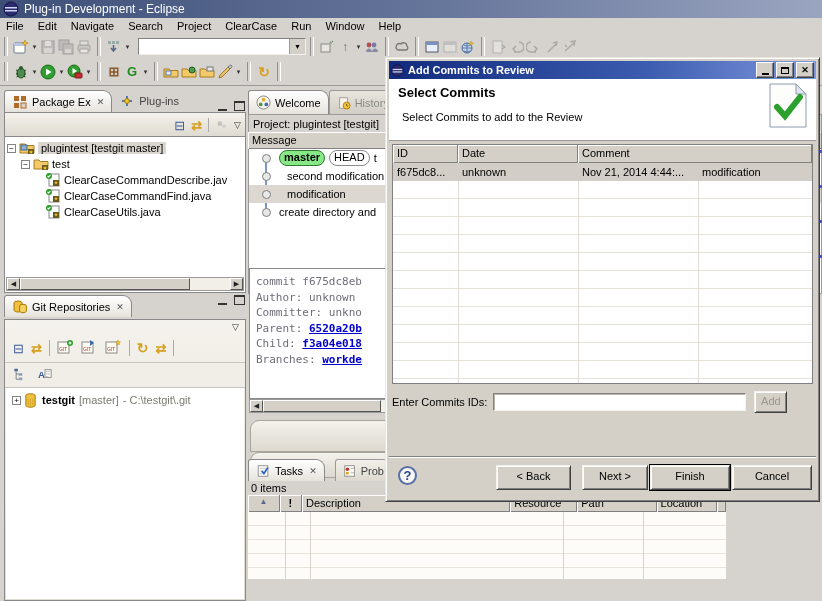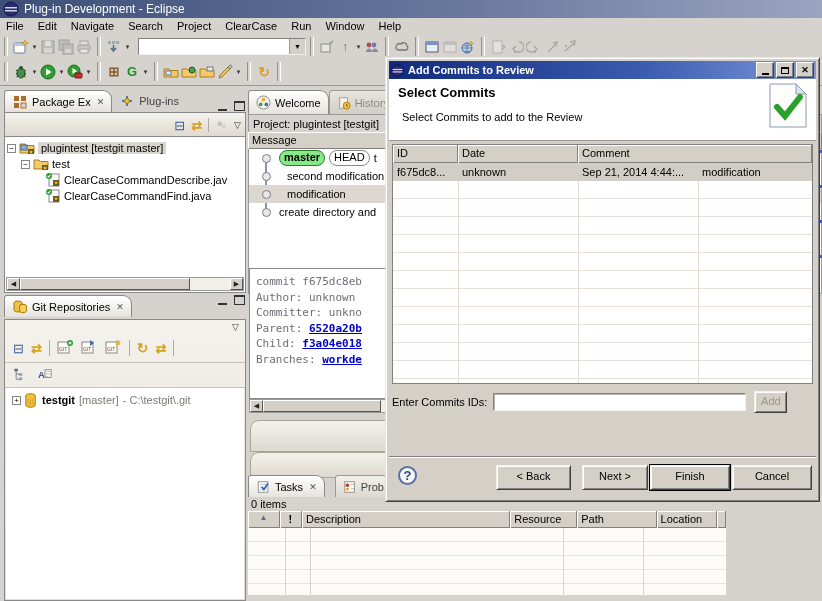--- a/index.html
+++ b/index.html
@@ -359,20 +359,30 @@
       </div>
       <div class="trow16" style="padding-left:40px">
         <svg class="i16" viewBox="0 0 16 16">
           <rect x="4" y="2" width="10" height="12" fill="#fff" stroke="#888"></rect>
             <rect x="8" y="8" width="6" height="6" fill="#6a5a20"></rect>
             <path d="M11 9l.5 1 1.2.2-.9.8.2 1.2-1-.6-1 .6.2-1.2-.9-.8 1.2-.2z" fill="#f4c430"></path>
             <circle cx="4" cy="4" r="3" fill="#2fa02f"></circle>
             <path d="M2.6 4l1 1 1.8-2" stroke="#fff" fill="none" stroke-width="1.1"></path>
           </svg>
         <span style="margin-left:3px">ClearCaseCommandFind.java</span>
+      </div>
+      <div class="trow16" style="padding-left:40px">
+        <svg class="i16" viewBox="0 0 16 16">
+          <rect x="4" y="2" width="10" height="12" fill="#fff" stroke="#888"></rect>
+            <rect x="8" y="8" width="6" height="6" fill="#6a5a20"></rect>
+            <path d="M11 9l.5 1 1.2.2-.9.8.2 1.2-1-.6-1 .6.2-1.2-.9-.8 1.2-.2z" fill="#f4c430"></path>
+            <circle cx="4" cy="4" r="3" fill="#2fa02f"></circle>
+            <path d="M2.6 4l1 1 1.8-2" stroke="#fff" fill="none" stroke-width="1.1"></path>
+          </svg>
+        <span style="margin-left:3px">ClearCaseUtils.java</span>
       </div>
       <div class="scrollbar" style="position:absolute;left:1px;right:1px;bottom:1px;height:14px">
         <span class="sbtn">◀</span>
         <span class="sthumb" style="width:170px"></span>
         <span class="sbtn" style="margin-left:auto">▶</span>
       </div>
     </div>
   </div>
 
   <div style="position:absolute;left:4px;top:295px;width:242px;height:306px">
@@ -515,21 +525,21 @@
     </div>
     <div class="scrollbar" style="position:absolute;left:1px;top:311px;width:160px;height:14px">
       <span class="sbtn">◀</span>
       <span class="sthumb" style="width:118px"></span>
     </div>
 
     <div style="position:absolute;left:2px;top:332px;width:162px;height:30px;background:linear-gradient(#f4f2ec,#ddd9d0);border:1px solid #a8a49a;border-radius:9px 9px 0 0"></div>
     <div style="position:absolute;left:2px;top:364px;width:162px;height:24px;background:linear-gradient(#f4f2ec,#ddd9d0);border:1px solid #a8a49a;border-radius:9px 9px 0 0"></div>
   </div>
 
-  <div style="position:absolute;left:248px;top:472px;width:478px;height:123px">
+  <div style="position:absolute;left:248px;top:456px;width:478px;height:123px">
     <div style="display:flex;align-items:flex-end;height:25px">
       <div class="vtab active">
         <svg width="15" height="14" viewBox="0 0 16 16">
           <rect x="2" y="2" width="11" height="12" fill="#fdfdf4" stroke="#888"></rect>
             <path d="M4 5h7M4 8h7M4 11h4" stroke="#aab" stroke-width=".8"></path>
             <path d="M6 8l2.5 3L13 4" stroke="#2a62c0" stroke-width="2" fill="none"></path>
           </svg>
         <span>Tasks</span>
         <span class="x">✕</span>
       </div>
@@ -599,21 +609,21 @@
 
     <div style="position:absolute;left:6px;top:86px;width:421px;height:240px;border:1px solid #808080;background:#fff;box-sizing:border-box">
       <div style="display:flex;height:18px">
         <div class="hcell" style="width:65px">ID</div>
         <div class="hcell" style="width:120px">Date</div>
         <div class="hcell" style="flex:1">Comment</div>
       </div>
       <div style="display:flex;height:18px;background:#d2cec7;align-items:center">
         <div style="width:65px;padding:0 4px;box-sizing:border-box;overflow:hidden;white-space:nowrap">f675dc8...</div>
         <div style="width:120px;padding:0 4px;box-sizing:border-box">unknown</div>
-        <div style="width:120px;padding:0 4px;box-sizing:border-box;white-space:nowrap">Sep 21, 2014 4:44:...</div>
+        <div style="width:120px;padding:0 4px;box-sizing:border-box;white-space:nowrap">Nov 21, 2014 4:44:...</div>
         <div style="flex:1;padding:0 4px">modification</div>
       </div>
       <div style="position:absolute;left:0;right:0;top:36px;bottom:0;background:repeating-linear-gradient(#fff 0 17px,#e6e2d9 17px 18px)">
         <div class="dlg-grid-vline" style="left:65px"></div>
         <div class="dlg-grid-vline" style="left:185px"></div>
         <div class="dlg-grid-vline" style="left:305px"></div>
       </div>
     </div>
 
     <div style="position:absolute;left:6px;top:334px;width:421px;height:20px;display:flex;align-items:center">

